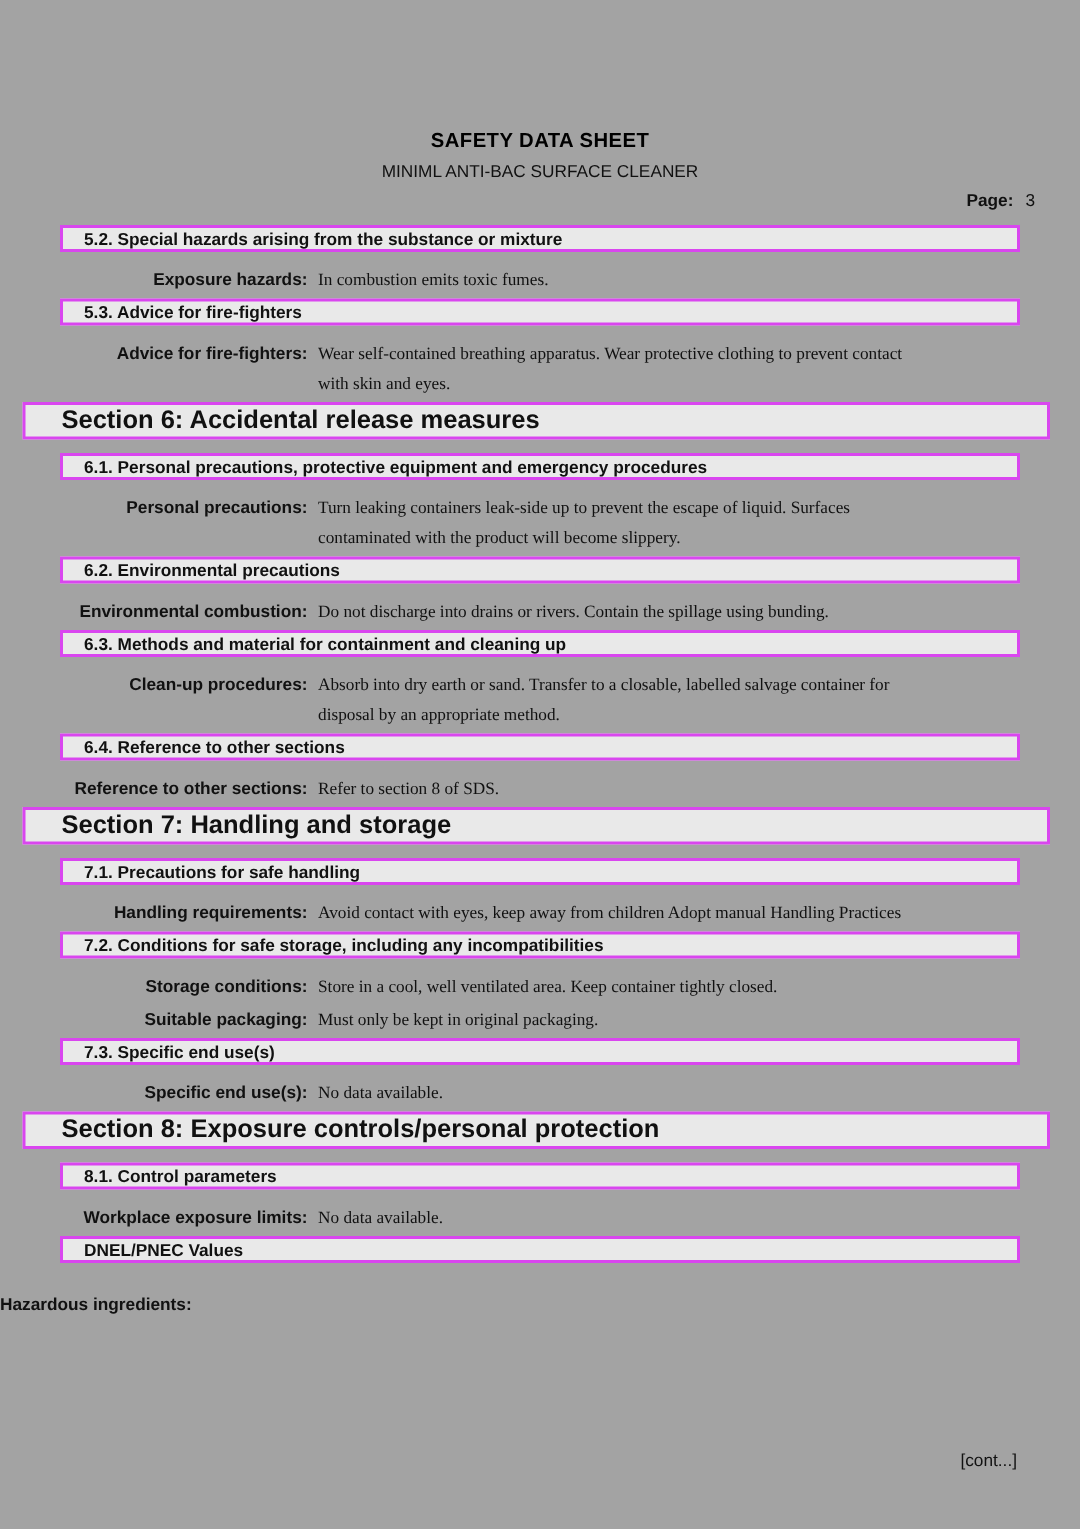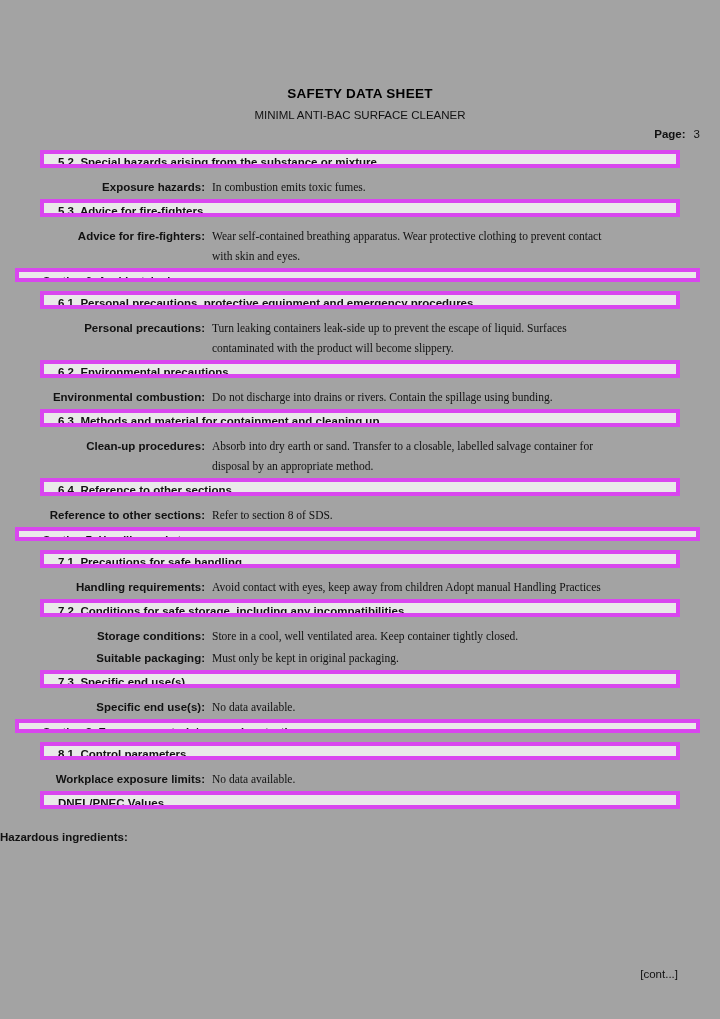--- a/index.html
+++ b/index.html
@@ -26,50 +26,50 @@
     letter-spacing: 0.3px;
     color: #000000;
   }
   .doc-subtitle {
     margin-top: 8px;
     font-size: 11.5px;
     color: #111111;
   }
   .page-meta {
     margin-top: 7px;
-    padding-right: 20px;
+    padding-right: 30px;
     text-align: right;
     font-size: 11.5px;
     height: 16px;
   }
   .page-meta .page-label { font-weight: bold; }
   .page-meta .page-number { margin-left: 8px; }
 
   .doc-body {
     display: flex;
     flex-direction: column;
     align-items: stretch;
     margin-top: 4px;
   }
   .bar {
     background: #e9e9e9;
-    border: 4px solid #d946ef;
+    border: 2px solid #d946ef;
     box-sizing: border-box;
     font-weight: bold;
     color: #111111;
     white-space: nowrap;
     overflow: hidden;
   }
   .bar.major {
     margin-left: 15px;
     width: 685px;
-    height: 14px;
+    height: 25px;
     line-height: 19px;
     padding-left: 24px;
-    font-size: 11px;
+    font-size: 17px;
     margin-top: 2px;
   }
   .bar.sub {
     margin-left: 40px;
     width: 640px;
     height: 18px;
     line-height: 16px;
     padding-left: 14px;
     font-size: 11.5px;
     margin-top: 2px;

